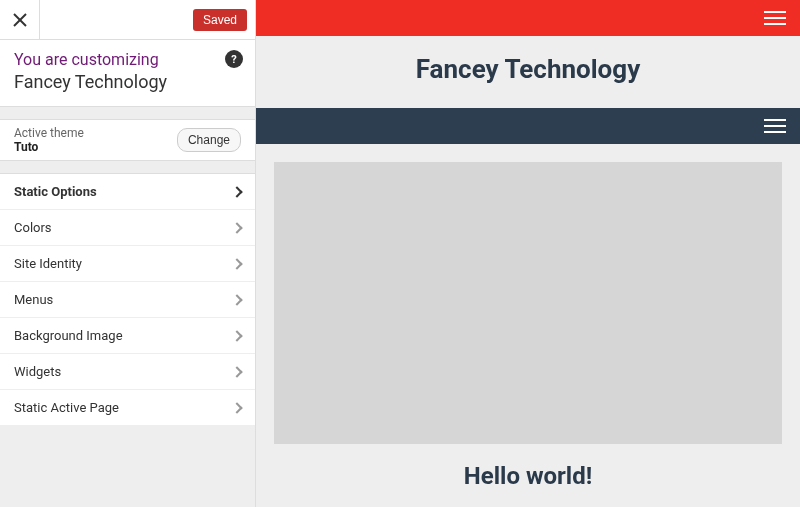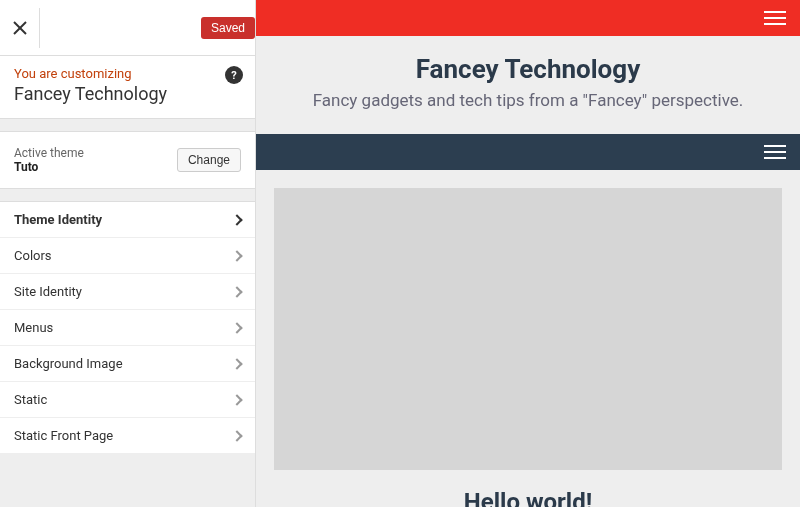--- a/index.html
+++ b/index.html
@@ -14,27 +14,27 @@
     
     .sidebar {
       width: 256px;
       background: #eee;
       display: flex;
       flex-direction: column;
       border-right: 1px solid #ddd;
       height: 507px;
     }
     .sidebar-top {
-      height: 56px;
+      height: 40px;
       background: #fff;
       border-bottom: 1px solid #ddd;
       display: flex;
       align-items: center;
       justify-content: space-between;
-      padding-right: 0;
+      padding-right: 8px;
     }
     .close-btn {
       width: 40px;
       height: 40px;
       display: flex;
       align-items: center;
       justify-content: center;
       border-right: 1px solid #ddd;
       cursor: pointer;
     }
@@ -48,22 +48,22 @@
       font-size: 12px;
       cursor: default;
     }
     .customizing-block {
       background: #fff;
       padding: 10px 14px 14px;
       position: relative;
       border-bottom: 1px solid #ddd;
     }
     .customizing-label {
-      font-size: 13px;
-      color: #c2410c;
+      font-size: 16px;
+      color: #701a75;
     }
     .site-title {
       font-size: 18px;
       color: #333;
       margin-top: 2px;
     }
     .help-icon {
       position: absolute;
       top: 10px;
       right: 12px;
@@ -74,35 +74,35 @@
       color: #fff;
       font-size: 11px;
       font-weight: bold;
       display: flex;
       align-items: center;
       justify-content: center;
       cursor: pointer;
     }
     .theme-block {
       background: #fff;
-      padding: 14px 14px;
+      padding: 6px 14px;
       display: flex;
       justify-content: space-between;
       align-items: center;
       margin-top: 12px;
       border-top: 1px solid #ddd;
       border-bottom: 1px solid #ddd;
     }
     .theme-labels { font-size: 12px; }
     .active-theme-label { color: #666; }
     .theme-name { color: #222; font-weight: 700; }
     .change-btn {
       background: #f7f7f7;
       border: 1px solid #ccc;
-      border-radius: 3px;
+      border-radius: 10px;
       padding: 4px 10px;
       font-size: 12px;
       cursor: pointer;
       color: #333;
     }
     .nav-list {
       margin-top: 12px;
       background: #fff;
       border-top: 1px solid #ddd;
     }
@@ -215,61 +215,60 @@
   <div class="theme-block">
     <div class="theme-labels">
       <div class="active-theme-label">Active theme</div>
       <div class="theme-name">Tuto</div>
     </div>
     <button class="change-btn">Change</button>
   </div>
 
   <div class="nav-list">
     <div class="nav-item active">
-      <span>Theme Identity</span>
+      <span>Static Options</span>
       <span class="chevron"></span>
     </div>
     <div class="nav-item">
       <span>Colors</span>
       <span class="chevron"></span>
     </div>
     <div class="nav-item">
       <span>Site Identity</span>
       <span class="chevron"></span>
     </div>
     <div class="nav-item">
       <span>Menus</span>
       <span class="chevron"></span>
     </div>
     <div class="nav-item">
       <span>Background Image</span>
       <span class="chevron"></span>
     </div>
     <div class="nav-item">
-      <span>Static</span>
-      <span class="chevron"></span>
-    </div>
-    <div class="nav-item">
-      <span>Static Front Page</span>
+      <span>Widgets</span>
+      <span class="chevron"></span>
+    </div>
+    <div class="nav-item">
+      <span>Static Active Page</span>
       <span class="chevron"></span>
     </div>
   </div>
 </div>
 
 <div class="preview">
   <div class="red-bar">
     <div class="hamburger">
       <span></span>
       <span></span>
       <span></span>
     </div>
   </div>
   <div class="hero">
     <div class="hero-title">Fancey Technology</div>
-    <div class="hero-sub">Fancy gadgets and tech tips from a "Fancey" perspective.</div>
   </div>
   <div class="nav-bar">
     <div class="hamburger">
       <span></span>
       <span></span>
       <span></span>
     </div>
   </div>
   <div class="content-area">
     <div class="feature-img"></div>

